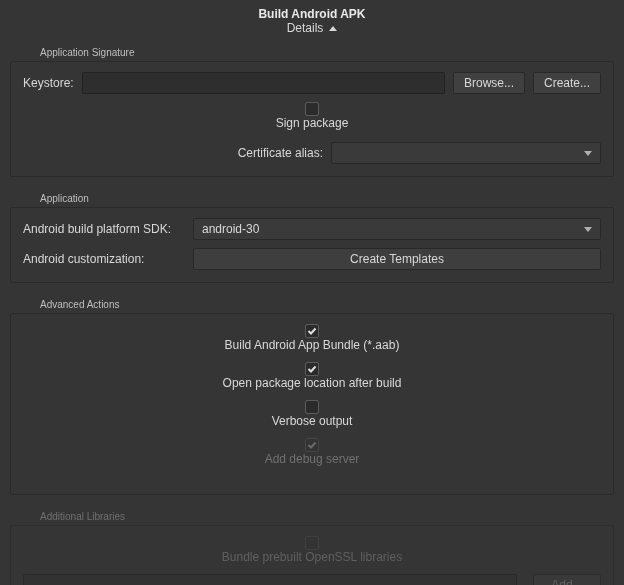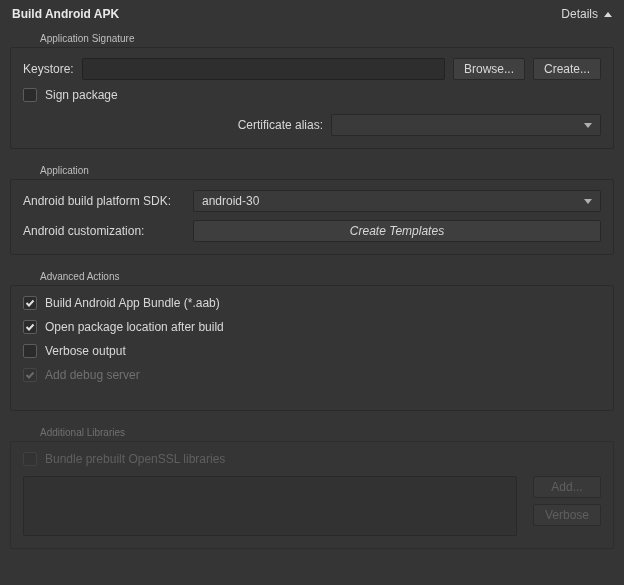--- a/index.html
+++ b/index.html
@@ -8,20 +8,21 @@
     width:624px; height:585px;
     background:#353535;
     font-family:"Segoe UI",Arial,sans-serif;
     font-size:12px;
     color:#d8d8d8;
     overflow:hidden;
   }
   .header {
     display:flex; justify-content:space-between; align-items:center;
     padding:7px 12px 10px 12px;
+    flex-direction:column;
   }
   .header-title { color:#e8e8e8; font-weight:600; font-size:12px; }
   .details-toggle { display:flex; align-items:center; gap:6px; color:#d8d8d8; cursor:default;}
   .details-toggle .chev { width:0; height:0; border-left:4px solid transparent; border-right:4px solid transparent; border-bottom:5px solid #d8d8d8; }
   .section-label {
     color:#bfbfbf; font-size:10px; padding:2px 0 3px 20px;margin-left:20px;
   }
   .section-label.disabled { color:#707070; }
   .section {
     margin:0 10px 14px 10px;
@@ -70,23 +71,22 @@
   }
   .select .tri { width:0;height:0;border-left:4px solid transparent;border-right:4px solid transparent;border-top:5px solid #b0b0b0;}
   .long-btn {
     flex:1;
     height:22px;
     background:#3e3e3e;
     border:1px solid #282828;
     border-radius:2px;
     display:flex; align-items:center; justify-content:center;
     color:#d8d8d8;
-    font-style:italic;
-  }
-  .chkrow { display:flex; align-items:center; gap:8px; margin-bottom:10px; }
+  }
+  .chkrow { display:flex; align-items:center; gap:0; margin-bottom:10px;flex-direction:column; }
   .chkrow:last-child{margin-bottom:16px;}
   .chkbox {
     width:14px; height:14px;
     border:1px solid #5c5c5c;
     background:#2b2b2b;
     border-radius:2px;
     display:flex; align-items:center; justify-content:center;
     flex-shrink:0;
   }
   .chkbox.disabled { border-color:#454545; background:#333333; }

